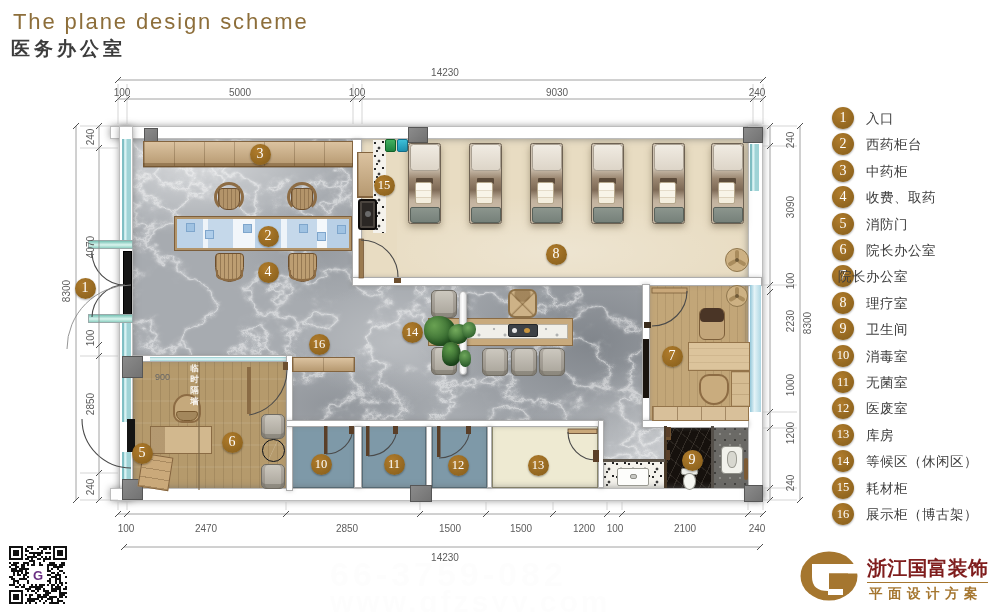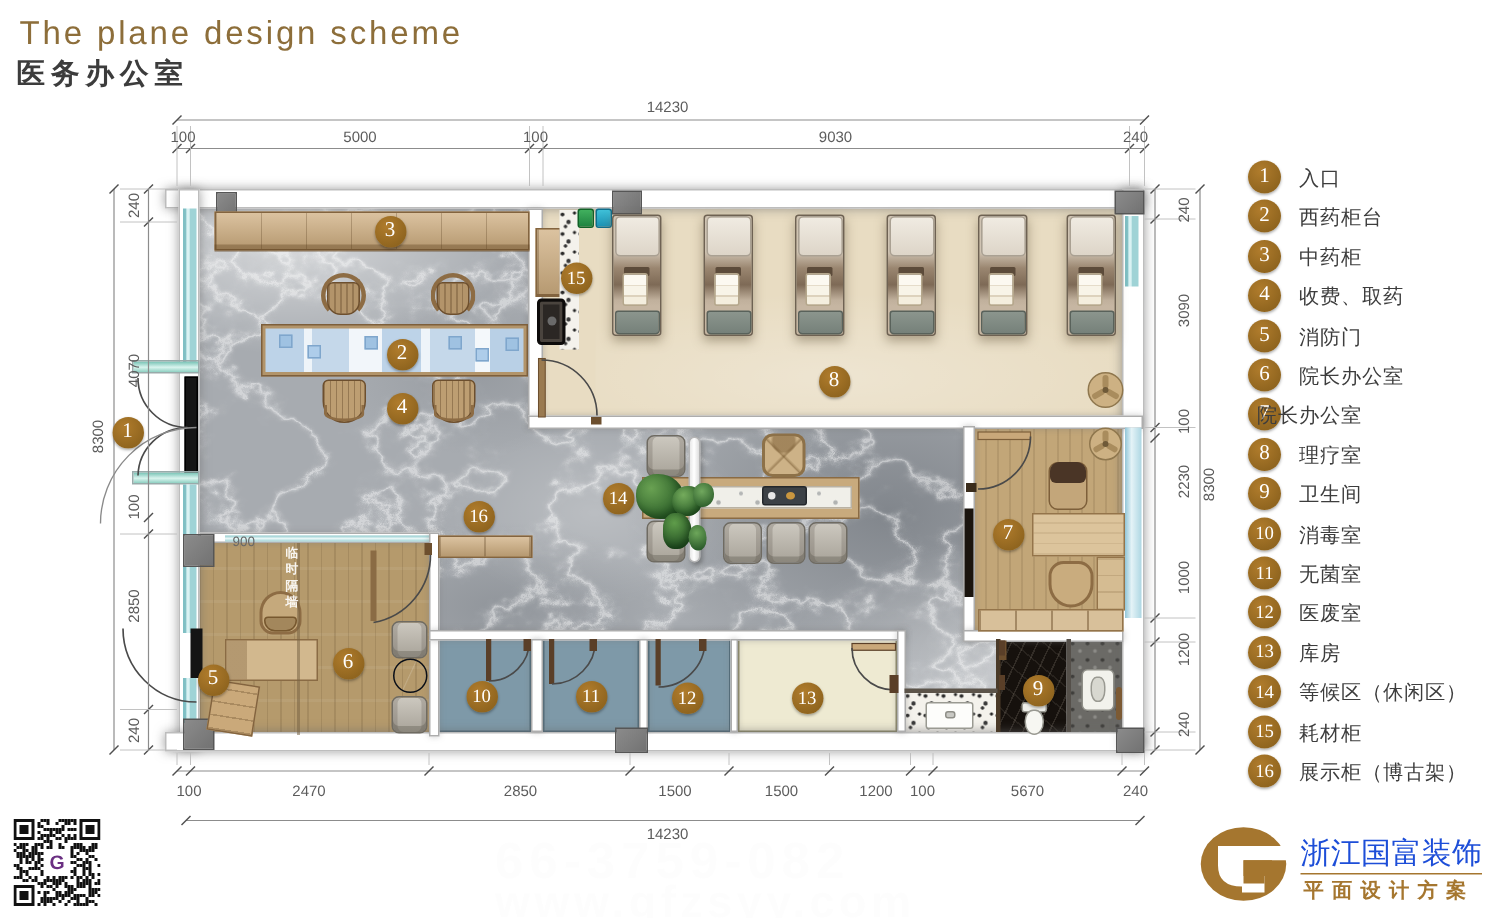--- a/index.html
+++ b/index.html
@@ -166,21 +166,21 @@
 <div class="ab" style="left:735px;top:294px;width:4px;height:4px;background:#6f5a38;border-radius:50%"></div>
 <div class="ab" style="left:150px;top:426px;width:62px;height:28px;background:#d2b88e;background-image:linear-gradient(90deg,rgba(90,60,25,.25) 0 14px,rgba(0,0,0,0) 14px);border:1px solid #8a6b44"></div>
 <div class="ab" style="left:173px;top:394px;width:28px;height:29px;background:#c5a97c;border:2px solid #8d6c44;border-radius:50% 50% 9px 9px"></div>
 <div class="ab" style="left:176px;top:411px;width:22px;height:10px;background:#a3875c;border-radius:3px 3px 8px 8px;border:1px solid #77582f"></div>
 <div class="ab" style="left:140px;top:455px;width:31px;height:34px;background:#caa97a;border:1px solid #83643f;transform:rotate(9deg);background-image:repeating-linear-gradient(0deg,rgba(70,45,15,.25) 0 1px,rgba(0,0,0,0) 1px 9px)"></div>
 <div class="ab chairG" style="left:261px;top:414px;width:24px;height:25px;"></div>
 <div class="ab chairG" style="left:261px;top:464px;width:24px;height:25px;"></div>
 <div class="ab" style="left:262px;top:439px;width:23px;height:23px;background:radial-gradient(circle at 35% 30%,#3e4a5c,#10141f 78%);border-radius:50%;border:1px solid #0a0f18;background-image:linear-gradient(115deg,rgba(255,255,255,0) 46%,rgba(255,255,255,.18) 48%,rgba(255,255,255,0) 51%)"></div>
 <div class="ab" style="left:198px;top:362px;width:2px;height:128px;background:rgba(120,100,70,.55)"></div>
 <div class="ab" style="left:189px;top:363px;width:11px;height:48px;color:rgba(255,255,255,.9);font-size:8.5px;line-height:11px;text-align:center;font-weight:bold">临<br>时<br>隔<br>墙</div>
-<div class="ab" style="left:155px;top:356px;width:26px;height:10px;color:#666;font-size:9px">900</div>
+<div class="ab" style="left:155px;top:372px;width:26px;height:10px;color:#666;font-size:9px">900</div>
 <div class="ab cab" style="left:292px;top:357px;width:63px;height:15px;"></div>
 <div class="ab" style="left:428px;top:318px;width:145px;height:28px;background:#c8aa7d;border:1px solid #8a6b44"></div>
 <div class="ab" style="left:433px;top:324px;width:135px;height:15px;background:#f0efe9;background-image:radial-gradient(circle at 8px 4px,rgba(120,125,130,.5) 1px,rgba(0,0,0,0) 1.6px),radial-gradient(circle at 19px 10px,rgba(100,105,110,.45) 1.2px,rgba(0,0,0,0) 1.8px);background-size:26px 14px;border:1px solid #b9b2a4"></div>
 <div class="ab" style="left:508px;top:324px;width:30px;height:13px;background:#3c4146;border-radius:2px;border:1px solid #23272b"></div>
 <div class="ab" style="left:512px;top:328px;width:5px;height:5px;background:#e8e8e8;border-radius:50%"></div>
 <div class="ab" style="left:524px;top:328px;width:6px;height:5px;background:#c9963f;border-radius:50%"></div>
 <div class="ab" style="left:459px;top:291px;width:8px;height:84px;background:linear-gradient(90deg,#e8e8e8,#fff 45%,#dedede);border:1px solid #b5b5b5;border-radius:4px;box-shadow:1.5px 2px 3px rgba(60,60,60,.4)"></div>
 <div class="ab chairG" style="left:431px;top:290px;width:26px;height:28px;"></div>
 <div class="ab chairG" style="left:431px;top:347px;width:26px;height:28px;"></div>
 <div class="ab" style="left:508px;top:289px;width:29px;height:29px;background:#cdb287;border:2px solid #8d7148;border-radius:7px;background-image:linear-gradient(45deg,rgba(0,0,0,0) 45%,rgba(110,80,40,.45) 48%,rgba(0,0,0,0) 53%),linear-gradient(-45deg,rgba(0,0,0,0) 45%,rgba(110,80,40,.45) 48%,rgba(0,0,0,0) 53%),radial-gradient(circle at 50% 12%,rgba(120,90,50,.5) 0 28%,rgba(0,0,0,0) 35%)"></div>
@@ -322,21 +322,21 @@
 <div class="dim" style="left:357px;top:92px">100</div>
 <div class="dim" style="left:557px;top:92px">9030</div>
 <div class="dim" style="left:757px;top:92px">240</div>
 <div class="dim" style="left:126px;top:528px">100</div>
 <div class="dim" style="left:206px;top:528px">2470</div>
 <div class="dim" style="left:347px;top:528px">2850</div>
 <div class="dim" style="left:450px;top:528px">1500</div>
 <div class="dim" style="left:521px;top:528px">1500</div>
 <div class="dim" style="left:584px;top:528px">1200</div>
 <div class="dim" style="left:615px;top:528px">100</div>
-<div class="dim" style="left:685px;top:528px">5670</div>
+<div class="dim" style="left:685px;top:528px">2100</div>
 <div class="dim" style="left:757px;top:528px">240</div>
 <div class="dim" style="left:445px;top:557px">14230</div>
 <div class="dimv" style="left:90px;top:137px">240</div>
 <div class="dimv" style="left:90px;top:247px">4070</div>
 <div class="dimv" style="left:90px;top:338px">100</div>
 <div class="dimv" style="left:90px;top:404px">2850</div>
 <div class="dimv" style="left:90px;top:487px">240</div>
 <div class="dimv" style="left:66px;top:291px">8300</div>
 <div class="dimv" style="left:790px;top:140px">240</div>
 <div class="dimv" style="left:790px;top:207px">3090</div>
@@ -394,21 +394,21 @@
 <div class="leg" style="left:866px;top:479.59999999999997px">耗材柜</div>
 <div class="lbl" style="left:832px;top:503.0px;width:22px;height:22px;font-size:12.5px">16</div>
 <div class="leg" style="left:866px;top:506.0px">展示柜（博古架）</div>
 
 <svg class="ab" style="left:800px;top:551px" width="60" height="50" viewBox="0 0 60 50">
 <ellipse cx="29" cy="25" rx="28.5" ry="24.5" fill="#a5762f"></ellipse>
 <path d="M 12 13 L 60 13 L 60 22.5 L 29 22.5 L 29 33 L 43 33 L 43 44 L 28 44 L 28 40 Q 12 40 12 26 Z" fill="#fff"></path>
 <rect x="29" y="22.5" width="19" height="10.5" fill="#a5762f"></rect>
 <rect x="29" y="33" width="14" height="5" fill="#a5762f"></rect>
 </svg>
-<div class="ab" style="left:867px;top:555px;font-size:20px;font-weight:normal;color:#1d4ed8;letter-spacing:0.2px;white-space:nowrap">浙江国富装饰</div>
+<div class="ab" style="left:867px;top:555px;font-size:20px;font-weight:bold;color:#7f1d1d;letter-spacing:0.2px;white-space:nowrap">浙江国富装饰</div>
 <div class="ab" style="left:867px;top:581.5px;width:121px;height:1.5px;background:#a5762f"></div>
 <div class="ab" style="left:869px;top:585px;font-size:13.5px;color:#a5762f;letter-spacing:5.5px;font-weight:bold;white-space:nowrap">平面设计方案</div>
 <div class="ab" style="left:330px;top:555px;font-size:34px;color:rgba(150,150,150,.022);letter-spacing:4px;font-weight:bold">66-3759-082</div>
 <div class="ab" style="left:330px;top:585px;font-size:30px;color:rgba(150,150,150,.02);letter-spacing:3px;font-weight:bold">www.gfzsyy.com</div>
 
 <svg class="ab" style="left:9px;top:546px" width="58" height="58" viewBox="0 0 29 29">
     <rect x="0" y="0" width="29" height="29" fill="#fff"></rect>
     <rect x="0" y="8" width="1" height="1" fill="#111"></rect>
     <rect x="0" y="10" width="1" height="1" fill="#111"></rect>
     <rect x="0" y="15" width="1" height="1" fill="#111"></rect>

